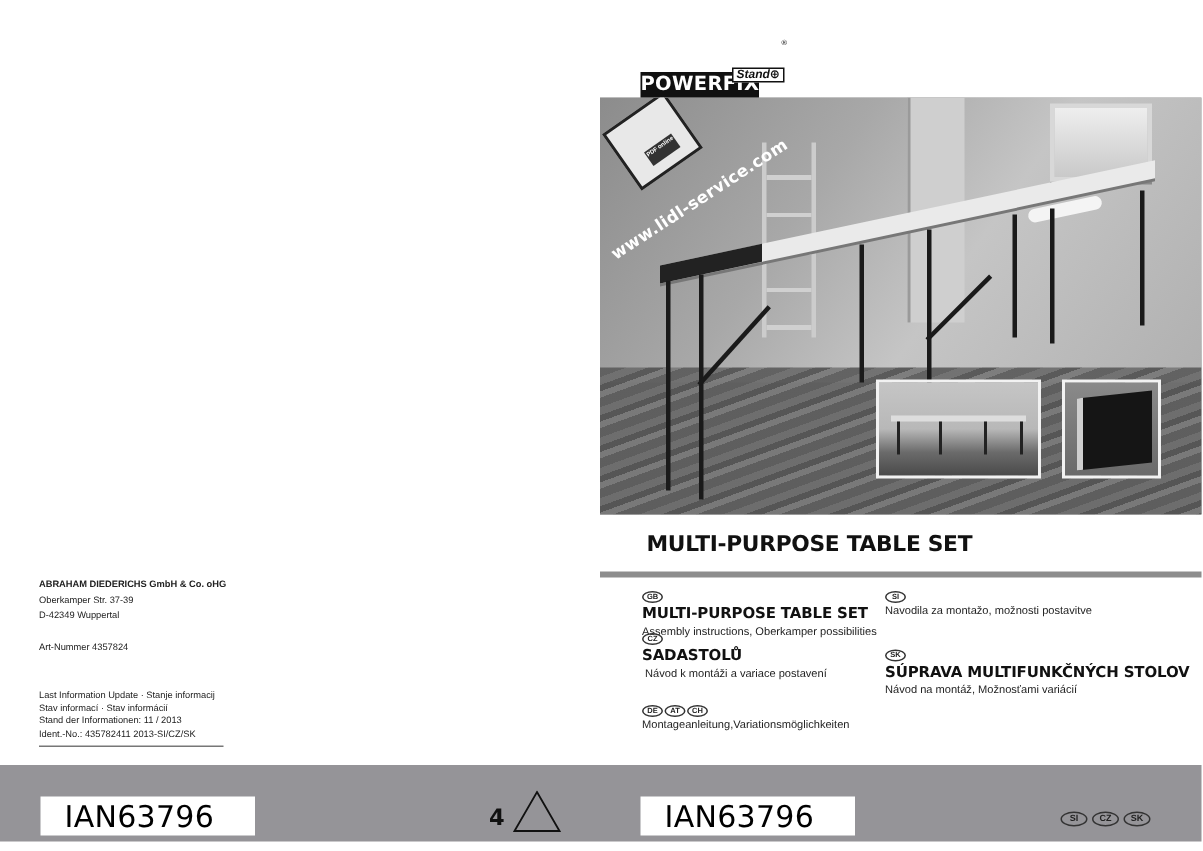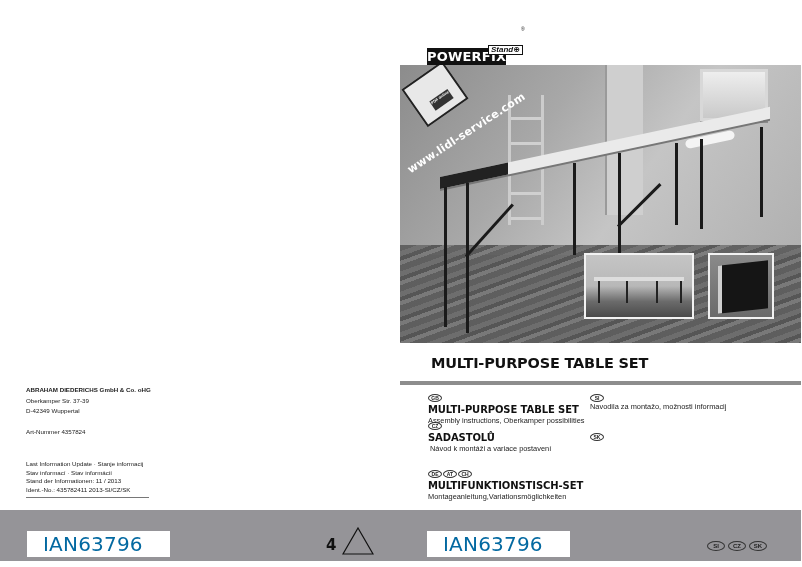--- a/index.html
+++ b/index.html
@@ -74,21 +74,21 @@
   .company .gap { height:10px; }
   .info { position:absolute; left:26px; top:460px; font-size:6.2px; line-height:8.7px; color:#222; }
   .info-rule { position:absolute; left:26px; top:497px; width:123px; height:1px; background:#777; }
 
   
   .bar { position:absolute; top:510px; height:51px; background:#959498; }
   .bar-left { left:0; width:400px; }
   .bar-right { left:400px; width:401px; }
   .ian-box { position:absolute; top:21px; width:143px; height:26px; background:#ffffff; }
   .ian-text { position:absolute; left:16px; top:1px; font-family:"DejaVu Sans", sans-serif; font-size:20px; line-height:24px;
-    color:#0369a1; letter-spacing:0.2px; font-weight:normal; }
+    color:#000000; letter-spacing:0.2px; font-weight:normal; }
   .bar-left .ian-box { left:27px; }
   .bar-right .ian-box { left:27px; }
   .page-num { position:absolute; left:326px; top:26px; font-family:"DejaVu Sans", sans-serif; font-weight:bold; font-size:15px; color:#111; }
   .warn-tri { position:absolute; left:342px; top:17px; width:32px; height:28px; }
   .country-badges { position:absolute; left:307px; top:31px; display:flex; gap:3px; }
   .country-badges .badge { height:10px; min-width:18px; font-size:6px; line-height:8px; background:transparent; }
 </style>
 </head>
 <body>
 
@@ -145,44 +145,45 @@
       <span class="badge">GB</span>
     </div>
   <div class="lang-title">MULTI-PURPOSE TABLE SET</div>
   <div class="lang-sub">Assembly instructions, Oberkamper possibilities</div>
 </div>
 
 <div class="lang lang-si">
   <div class="badges">
       <span class="badge">SI</span>
     </div>
-  <div class="lang-sub">Navodila za montažo, možnosti informacij</div>
+  <div class="lang-sub">Navodila za montažo, možnosti postavitve</div>
 </div>
 
 <div class="lang lang-cz">
   <div class="badges">
       <span class="badge">CZ</span>
     </div>
   <div class="lang-title">SADASTOLŮ</div>
   <div class="lang-sub" style="padding-left:2px;">Návod k montáži a variace postavení</div>
 </div>
 
 <div class="lang lang-sk">
   <div class="badges">
       <span class="badge">SK</span>
     </div>
+  <div class="lang-title">SÚPRAVA MULTIFUNKČNÝCH STOLOV</div>
+  <div class="lang-sub">Návod na montáž, Možnosťami variácií</div>
 </div>
 
 <div class="lang lang-de">
   <div class="badges">
     <span class="badge">DE</span>
     <span class="badge">AT</span>
     <span class="badge">CH</span>
   </div>
-  <div class="lang-title">MULTIFUNKTIONSTISCH-SET</div>
   <div class="lang-sub">Montageanleitung,Variationsmöglichkeiten</div>
 </div>
 
 <div class="company">
   <div class="name">ABRAHAM DIEDERICHS GmbH &amp; Co. oHG</div>
   <div>Oberkamper Str. 37-39</div>
   <div>D-42349 Wuppertal</div>
   <div class="gap"></div>
   <div>Art-Nummer 4357824</div>
 </div>

